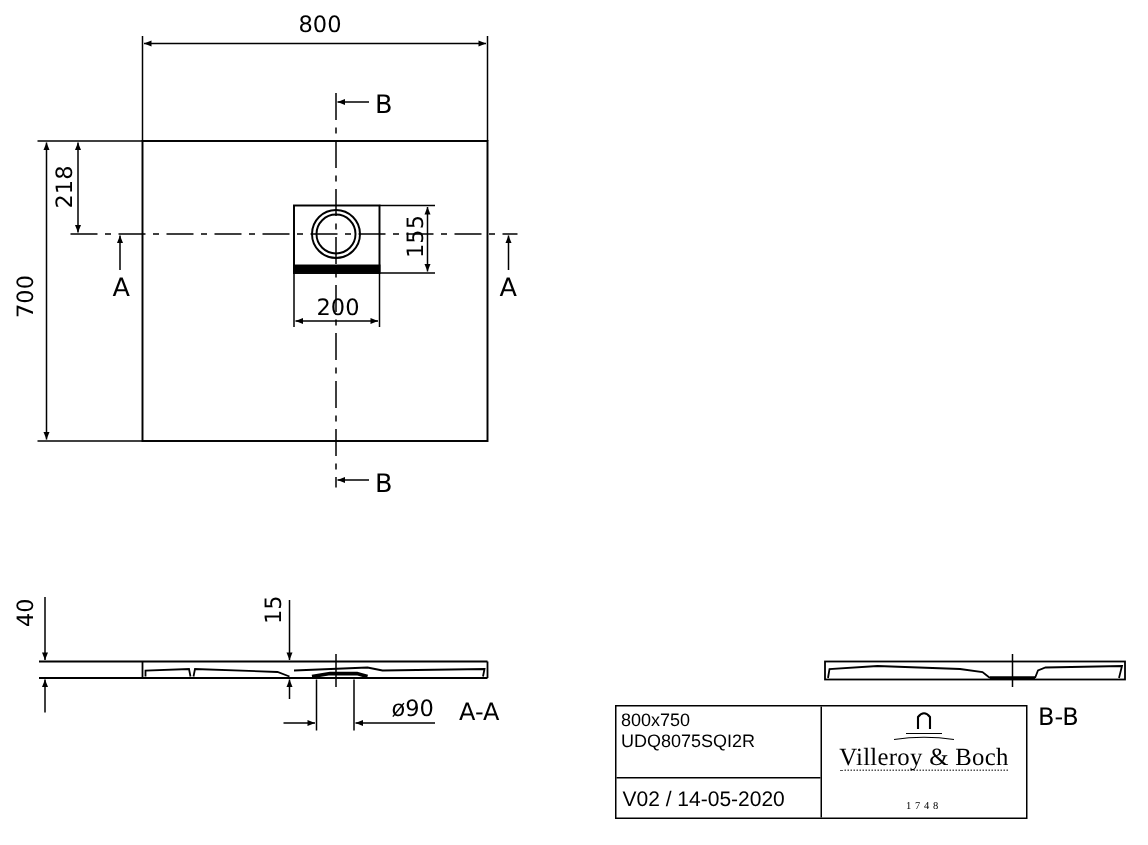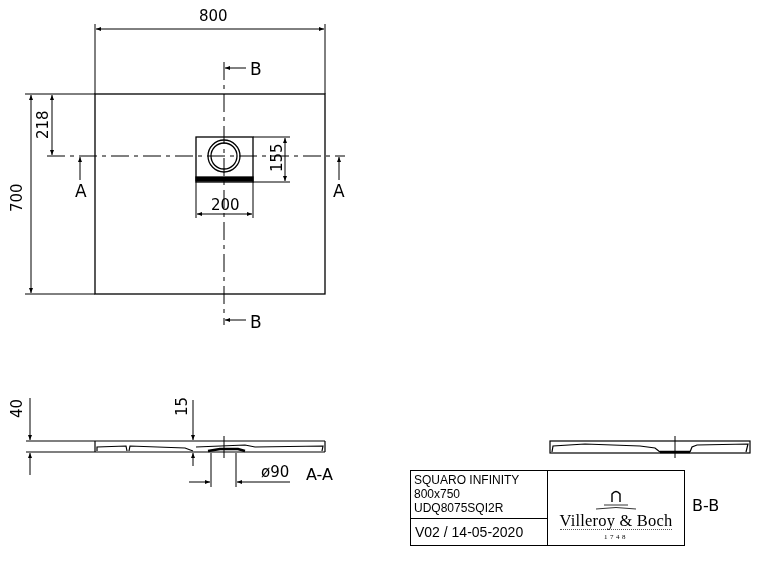--- a/index.html
+++ b/index.html
@@ -6,22 +6,22 @@
   body { width:765px; height:563px; position:relative; overflow:hidden; font-family:"DejaVu Sans", sans-serif; color:#000; }
   svg { position:absolute; left:0; top:0; }
   .dim { font-family:"DejaVu Sans", sans-serif; font-size:15px; fill:#000; }
   .title-block { position:absolute; left:410px; top:470px; width:275px; height:76px; border:1.3px solid #000; box-sizing:border-box; display:flex; }
   .tb-left { width:136px; border-right:1.3px solid #000; display:flex; flex-direction:column; }
   .tb-info { height:48px; border-bottom:1.3px solid #000; padding:2px 3px; box-sizing:border-box; font-family:"Liberation Sans", sans-serif; font-size:12px; line-height:14px; }
   .tb-info div { white-space:nowrap; }
   .tb-version { flex:1; padding:5px 4px; font-family:"Liberation Sans", sans-serif; font-size:14px; }
   .tb-right { flex:1; display:flex; flex-direction:column; align-items:center; justify-content:flex-end; padding-bottom:4px;text-align:right; }
   .brand-name { font-family:"Liberation Serif", serif; font-size:16.5px; letter-spacing:0.2px; border-bottom:1px dotted #555; line-height:17px; }
-  .brand-year { font-family:"Liberation Serif", serif; font-size:7px; letter-spacing:2.5px; margin-top:3px; }
-  .bb-label { position:absolute; left:692px; top:496px; font-size:16px; font-family:"DejaVu Sans", sans-serif; }
+  .brand-year { font-family:"Liberation Serif", serif; font-size:7px; letter-spacing:2.5px; margin-top:19px; }
+  .bb-label { position:absolute; left:692px; top:468px; font-size:16px; font-family:"DejaVu Sans", sans-serif; }
   .aa-label { position:absolute; left:306px; top:465px; font-size:16px; font-family:"DejaVu Sans", sans-serif; }
 </style>
 </head>
 <body>
 
 <svg width="765" height="563" viewBox="0 0 765 563">
   <defs>
     <marker id="arr" viewBox="0 0 10 10" refX="10" refY="5" markerWidth="9" markerHeight="5" orient="auto-start-reverse">
       <path d="M0,1 L10,5 L0,9 z" fill="#000"></path>
     </marker>
@@ -107,21 +107,20 @@
     <line x1="675" y1="436" x2="675" y2="458" stroke-width="1"></line>
   </g>
 </svg>
 
 <div class="aa-label">A-A</div>
 <div class="bb-label">B-B</div>
 
 <div class="title-block">
   <div class="tb-left">
     <div class="tb-info">
-      <div>SQUARO INFINITY</div>
       <div>800x750</div>
       <div>UDQ8075SQI2R</div>
     </div>
     <div class="tb-version">V02 / 14-05-2020</div>
   </div>
   <div class="tb-right">
     <svg width="60" height="24" viewBox="0 0 60 24" style="position:static">
       <path d="M26,14 L26,6 Q30,1 34,6 L34,14" stroke="#000" stroke-width="1.4" fill="none"></path>
       <line x1="18" y1="17" x2="42" y2="17" stroke="#000" stroke-width="0.8"></line>
       <path d="M10,21 Q30,18 50,21" stroke="#000" stroke-width="0.8" fill="none"></path>

